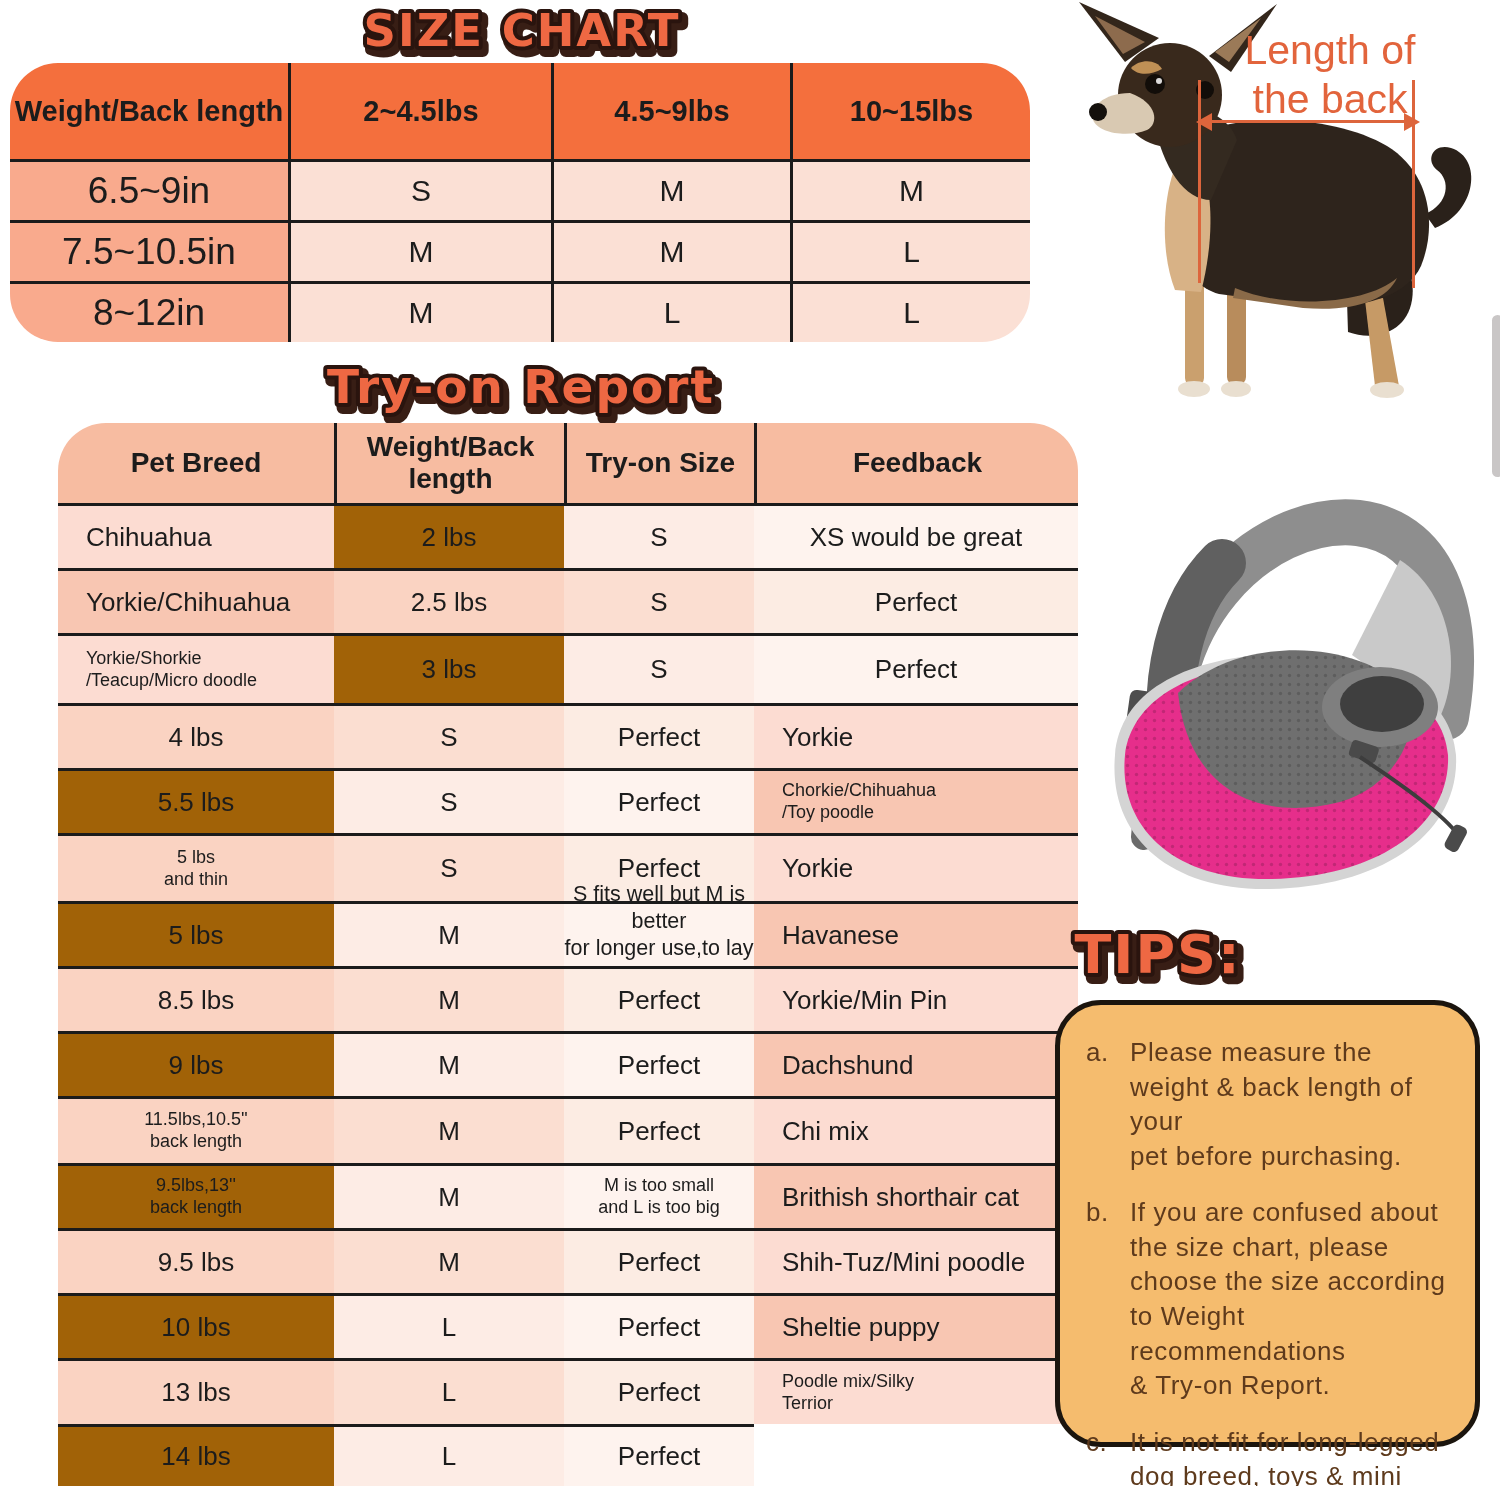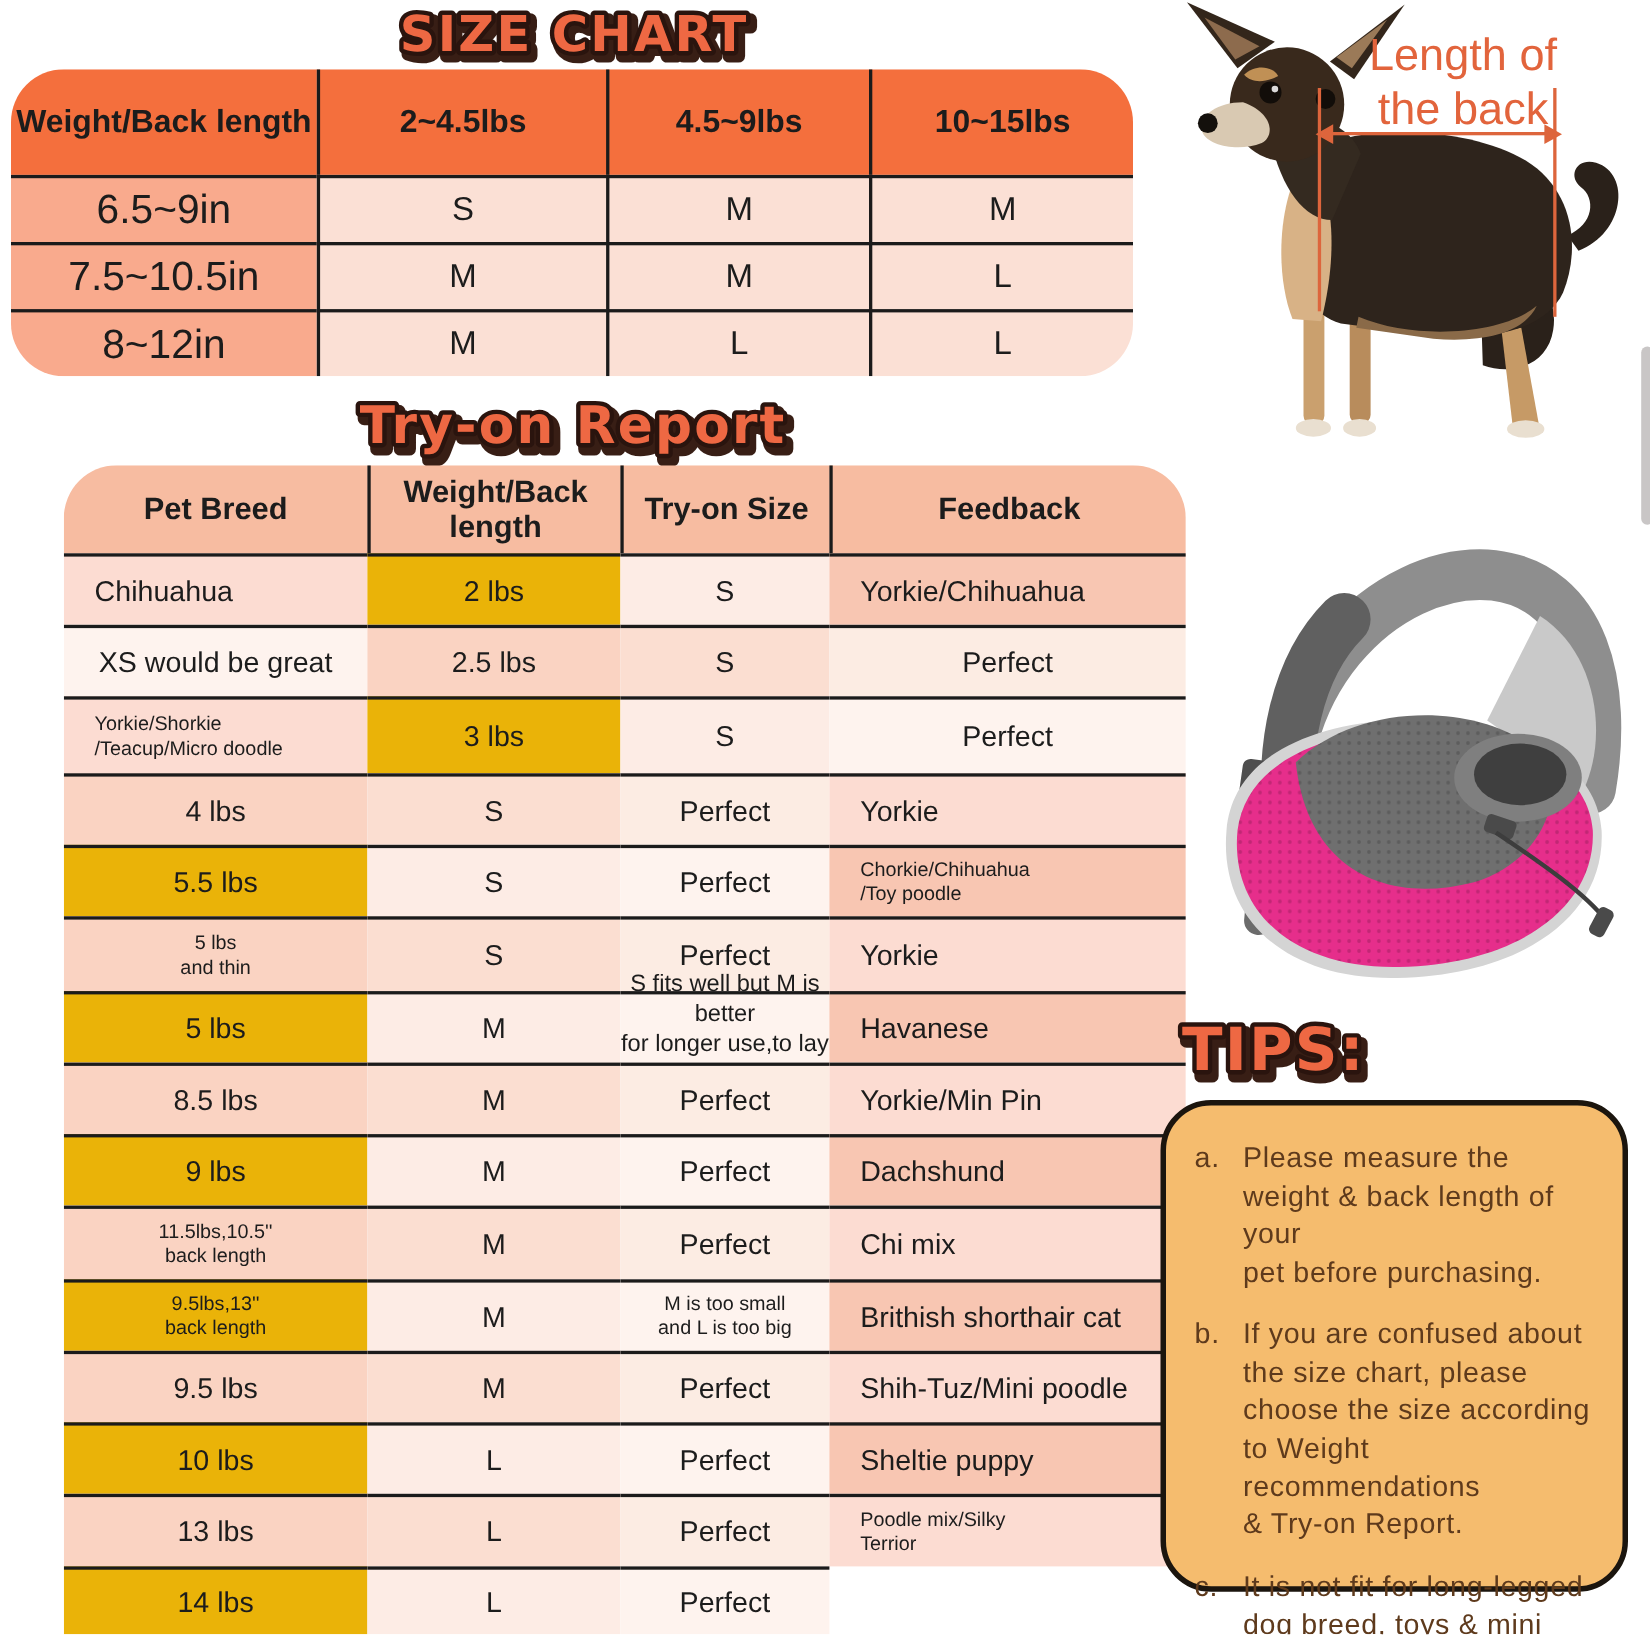--- a/index.html
+++ b/index.html
@@ -36,21 +36,21 @@
     display:grid; grid-template-columns:276px 230px 190px 324px;
     grid-template-rows:80px 65px 65px 70px 65px 65px 68px 65px 65px 65px 67px 65px 65px 65px 66px 62px;
     border-radius:48px 48px 0 0; overflow:hidden;margin-left:48px;
   }
   .tc { display:flex; align-items:center; justify-content:center; text-align:center;
         white-space:pre-line; font-size:26px; box-sizing:border-box; }
   .tc.b { justify-content:flex-start; text-align:left; padding-left:28px; }
   .tc.sm { font-size:18px; line-height:1.2; }
   .tc.xs { font-size:21.5px; line-height:1.25; }
   .th { background:#f7bca1; font-weight:bold; font-size:28px; }
-  .l0{background:#fcdcd2}.l1{background:#eab308}.l2{background:#fdece5}.l3{background:#fef3ee}
+  .l0{background:#fcdcd2}.l1{background:#a16207}.l2{background:#fdece5}.l3{background:#fef3ee}
   .d0{background:#f8c6b2}.d1{background:#fad3c2}.d2{background:#fbded1}.d3{background:#fcece3}
 
   
   .dog-figure { position:absolute; left:1035px; top:0; width:470px; height:405px; }
   .dog-figure svg { position:absolute; left:0; top:0; }
   .back-label { position:absolute; left:185px; top:26px; width:220px; text-align:center;
                 color:#e2643c; font-size:41px; line-height:1.2; white-space:pre-line; }
   .mline { position:absolute; background:#dd653c; }
   .vline1 { left:163px; top:80px;  width:3px; height:203px; }
   .vline2 { left:377px; top:80px;  width:3px; height:208px; }
@@ -114,23 +114,23 @@
 
   <div class="tryon">
     <div class="tc th">Pet Breed</div>
     <div class="tc th vl">Weight/Back length</div>
     <div class="tc th vl">Try-on Size</div>
     <div class="tc th vl">Feedback</div>
 
     <div class="tc b bt l0">Chihuahua</div>
     <div class="tc bt l1">2 lbs</div>
     <div class="tc bt l2">S</div>
+    <div class="tc bt l3">XS would be great</div>
+
     <div class="tc b bt d0">Yorkie/Chihuahua</div>
-
-    <div class="tc bt l3">XS would be great</div>
     <div class="tc bt d1">2.5 lbs</div>
     <div class="tc bt d2">S</div>
     <div class="tc bt d3">Perfect</div>
 
     <div class="tc b bt l0 sm">Yorkie/Shorkie
 /Teacup/Micro doodle</div>
     <div class="tc bt l1">3 lbs</div>
     <div class="tc bt l2">S</div>
     <div class="tc bt l3">Perfect</div>
 

